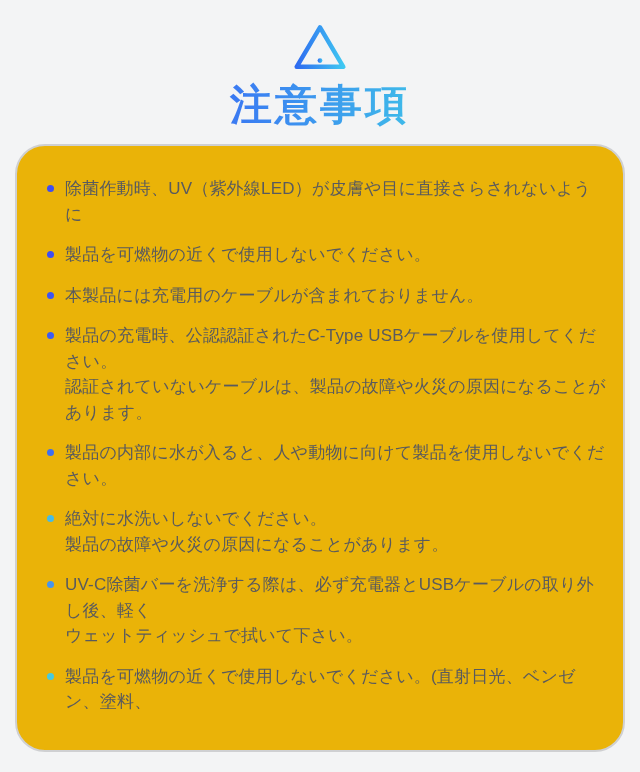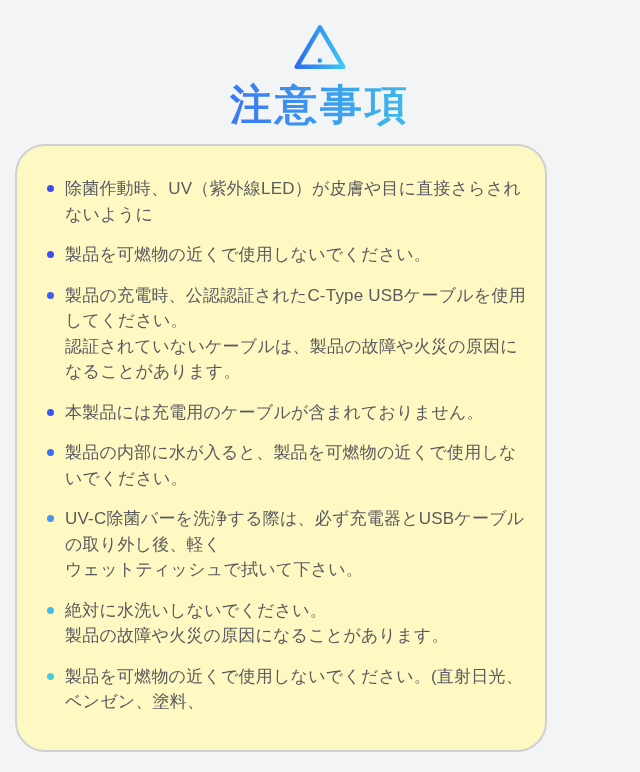--- a/index.html
+++ b/index.html
@@ -34,23 +34,23 @@
     -webkit-background-clip: text;
     background-clip: text;
     -webkit-text-fill-color: transparent;
     color: transparent;
     display: inline-block;
     width: 100%;
   }
   .card {
     box-sizing: border-box;
     margin: 16px 15px 0 15px;
-    width: 532px;
+    width: 610px;
     height: 608px;
-    background: #fef9c3;
+    background: #eab308;
     border: 2px solid #cfd0d2;
     border-radius: 30px;
     padding: 30px 14px 18px 30px;
     overflow: hidden;
   }
   ul.items {
     list-style: none;
     margin: 0;
     padding: 0;
     display: flex;
@@ -113,56 +113,56 @@
 
       <li class="item">
         <span class="bullet" style="background: rgb(62, 78, 242);"></span>
         <div class="text">
           <div class="line">製品を可燃物の近くで使用しないでください。</div>
           <div class="line"></div>
         </div>
       </li>
 
       <li class="item">
+        <span class="bullet" style="background: rgb(61, 85, 242);"></span>
+        <div class="text">
+          <div class="line">本製品には充電用のケーブルが含まれておりません。</div>
+          <div class="line"></div>
+        </div>
+      </li>
+
+      <li class="item">
         <span class="bullet" style="background: rgb(61, 92, 241);"></span>
         <div class="text">
           <div class="line">製品の充電時、公認認証されたC-Type USBケーブルを使用してください。</div>
           <div class="line">認証されていないケーブルは、製品の故障や火災の原因になることがあります。</div>
         </div>
       </li>
 
       <li class="item">
-        <span class="bullet" style="background: rgb(61, 85, 242);"></span>
+        <span class="bullet" style="background: rgb(62, 111, 240);"></span>
         <div class="text">
-          <div class="line">本製品には充電用のケーブルが含まれておりません。</div>
+          <div class="line">製品の内部に水が入ると、人や動物に向けて製品を使用しないでください。</div>
           <div class="line"></div>
         </div>
       </li>
 
       <li class="item">
-        <span class="bullet" style="background: rgb(62, 111, 240);"></span>
+        <span class="bullet" style="background: rgb(69, 188, 232);"></span>
         <div class="text">
-          <div class="line">製品の内部に水が入ると、製品を可燃物の近くで使用しないでください。</div>
-          <div class="line"></div>
+          <div class="line">絶対に水洗いしないでください。</div>
+          <div class="line">製品の故障や火災の原因になることがあります。</div>
         </div>
       </li>
 
       <li class="item">
         <span class="bullet" style="background: rgb(71, 149, 236);"></span>
         <div class="text">
           <div class="line">UV-C除菌バーを洗浄する際は、必ず充電器とUSBケーブルの取り外し後、軽く</div>
           <div class="line">ウェットティッシュで拭いて下さい。</div>
-        </div>
-      </li>
-
-      <li class="item">
-        <span class="bullet" style="background: rgb(69, 188, 232);"></span>
-        <div class="text">
-          <div class="line">絶対に水洗いしないでください。</div>
-          <div class="line">製品の故障や火災の原因になることがあります。</div>
         </div>
       </li>
 
       <li class="item">
         <span class="bullet" style="background: rgb(71, 202, 222);"></span>
         <div class="text">
           <div class="line">製品を可燃物の近くで使用しないでください。(直射日光、ベンゼン、塗料、</div>
 
         </div>
       </li>

